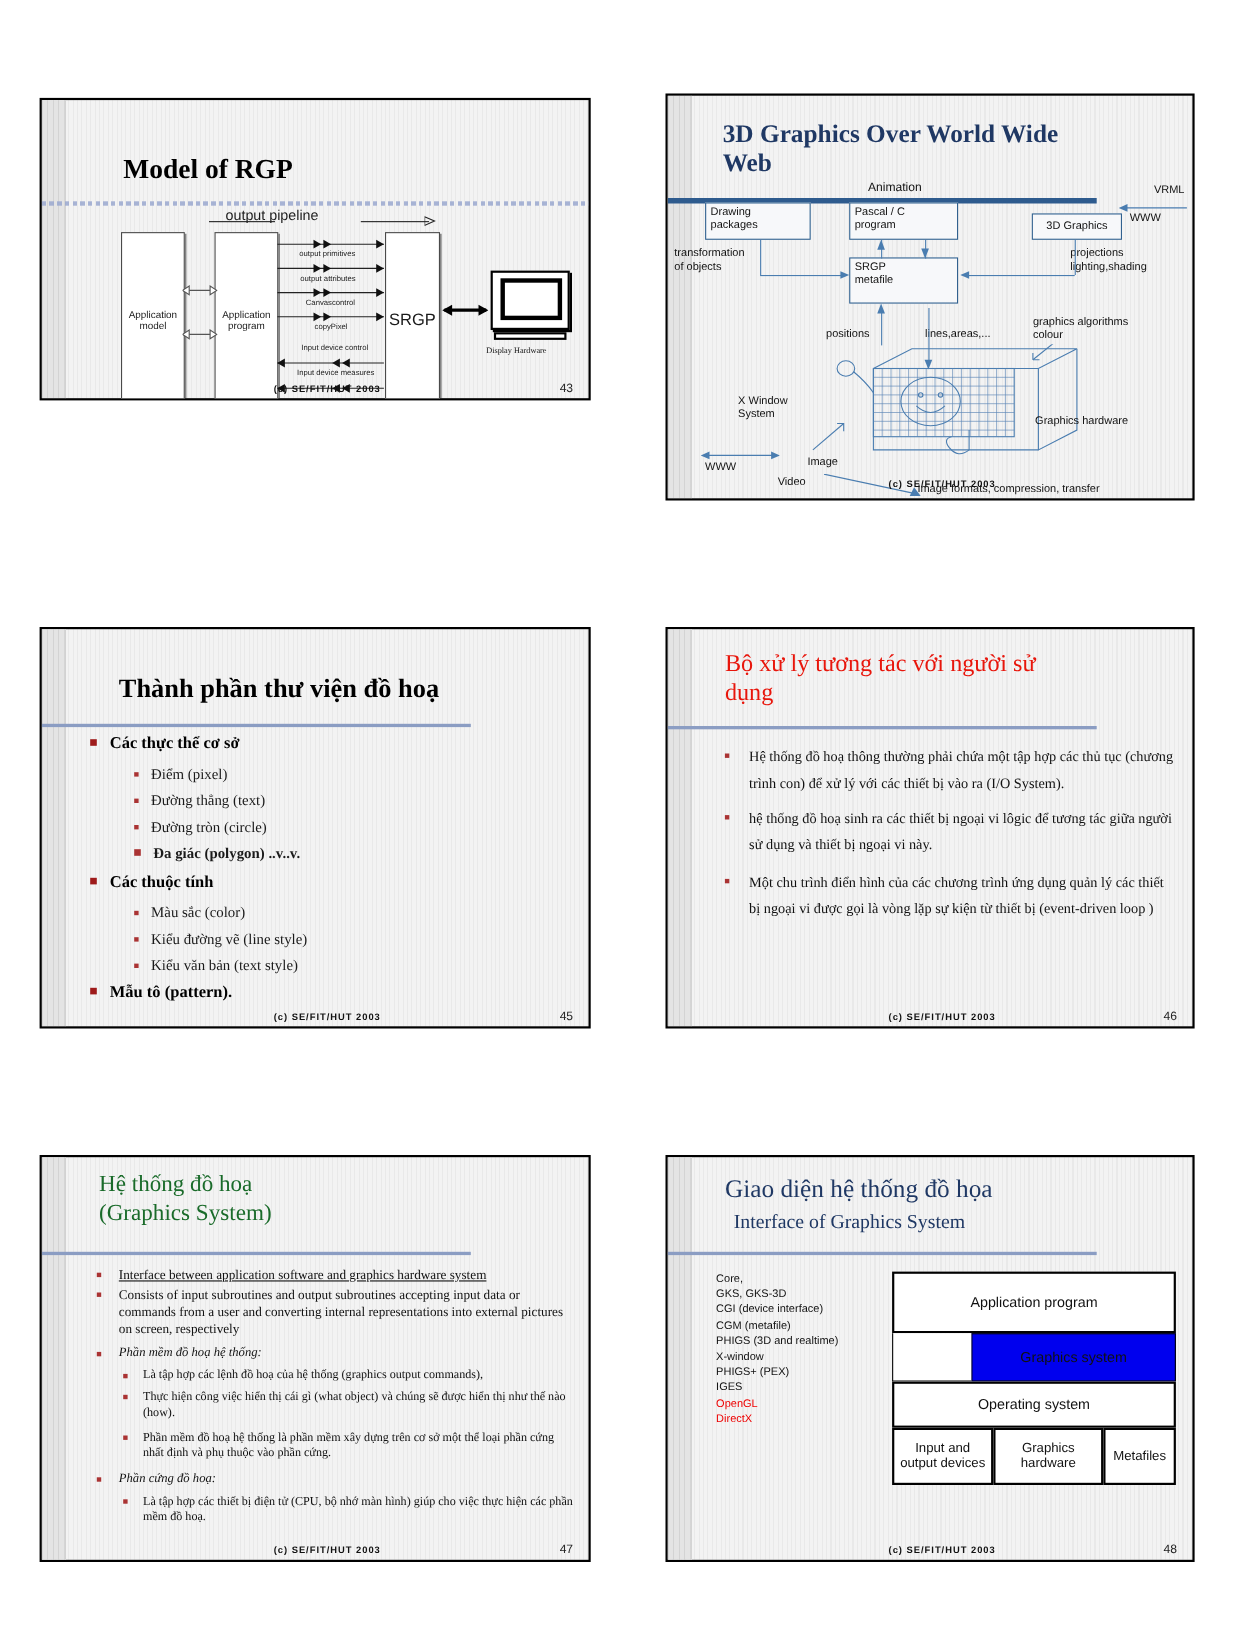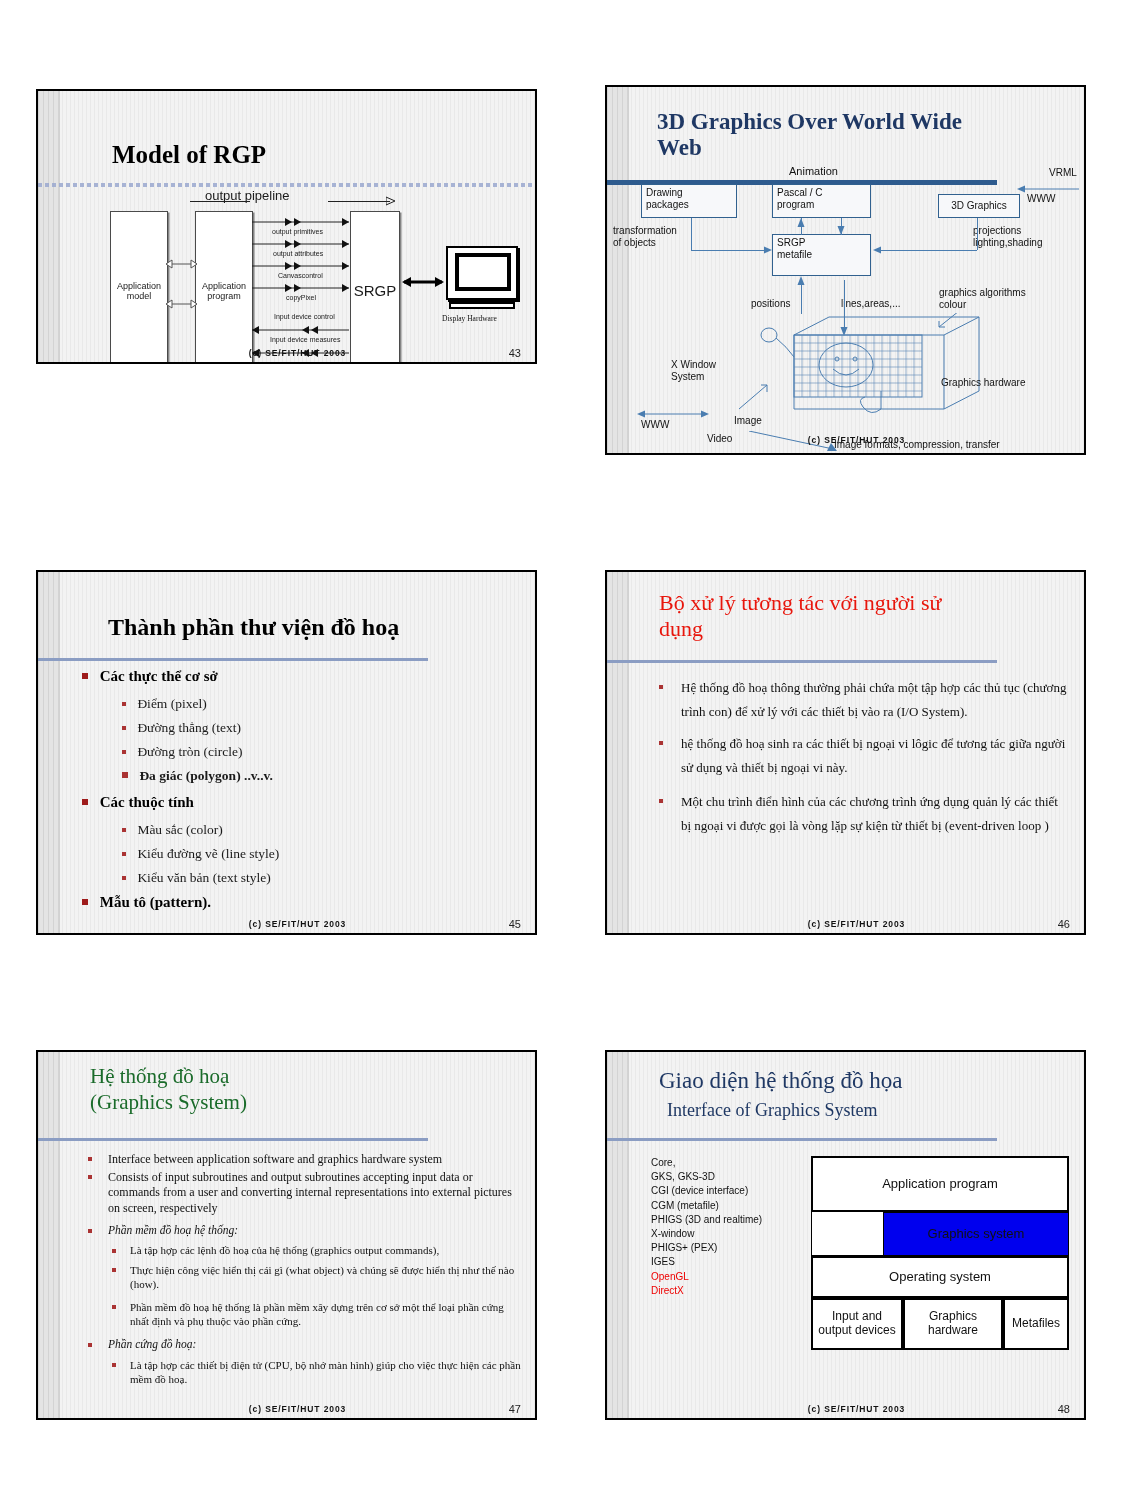--- a/index.html
+++ b/index.html
@@ -532,21 +532,21 @@
     <div class="body">
 
       <div class="t47" style="left:30px; top:12px; width:400px;">
         <div>Hệ thống đồ hoạ</div>
         <div>(Graphics System)</div>
       </div>
       <div class="rule-solid" style="left:-22px; top:86px; width:390px;"></div>
 
       <div class="l47" style="left:28px; top:100px; width:430px; font-size:12px;">
         <span class="sq-red-sm" style="position:absolute; left:0; top:5px;"></span>
-        <span style="display:block; padding-left:20px;">Interface between application software and graphics hardware system</span>
+        <span style="display:block; padding-left:20px;text-decoration:underline;">Interface between application software and graphics hardware system</span>
       </div>
       <div class="l47" style="left:28px; top:118px; width:432px; font-size:12px; line-height:1.28;">
         <span class="sq-red-sm" style="position:absolute; left:0; top:5px;"></span>
         <span style="display:block; padding-left:20px;">Consists of input subroutines and output subroutines accepting input data or commands from a user and converting internal representations into external pictures on screen, respectively</span>
       </div>
       <div class="l47" style="left:28px; top:172px; width:430px; font-size:11.5px; font-style:italic;">
         <span class="sq-red-sm" style="position:absolute; left:0; top:5px;"></span>
         <span style="display:block; padding-left:20px;">Phần mềm đồ hoạ hệ thống:</span>
       </div>
       <div class="l47" style="left:52px; top:192px; width:412px; font-size:11px;">

